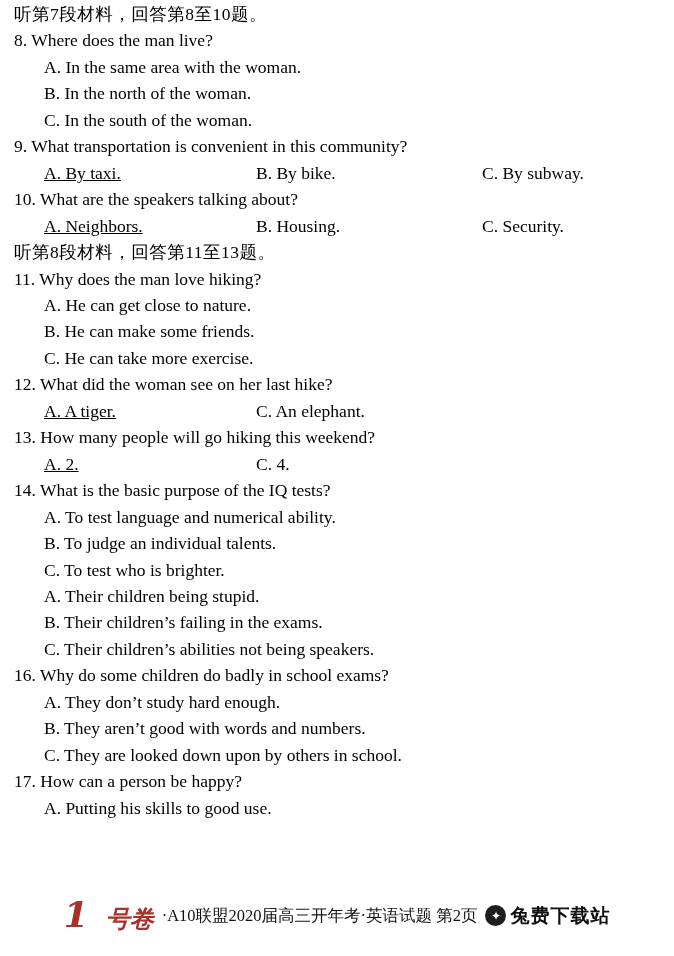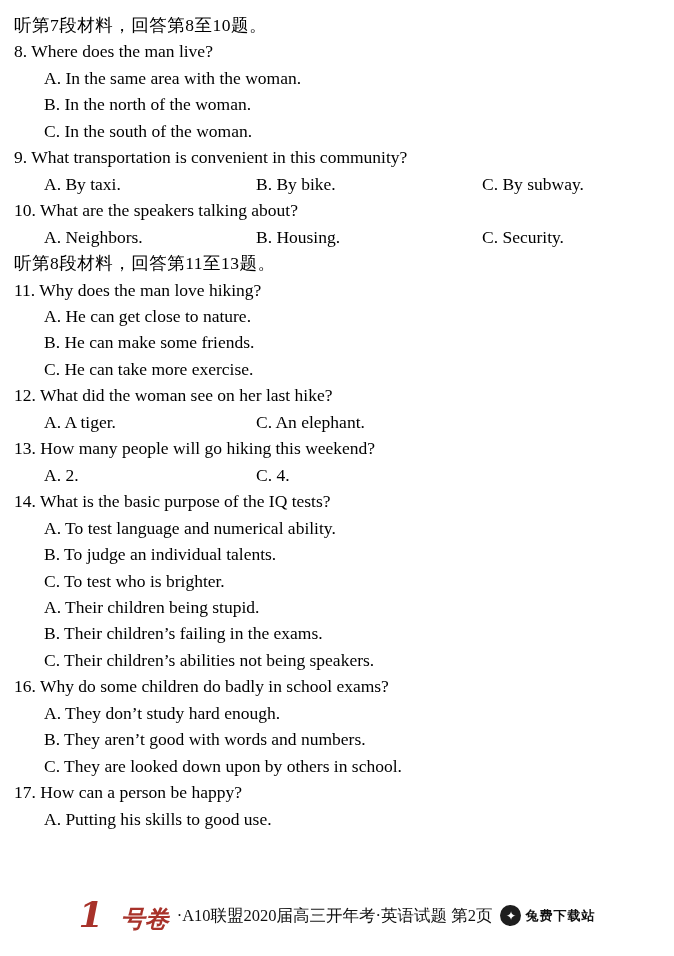--- a/index.html
+++ b/index.html
@@ -4,49 +4,49 @@
 <style>
   * { box-sizing: border-box; }
   html,body { margin:0; padding:0; }
   body {
     width: 674px; height: 956px;
     background: #ffffff; color: #000000;
     font-family: "Liberation Serif", "DejaVu Serif", serif;
     position: relative; overflow: hidden;
   }
   .content {
-    padding: 12px 6px 0 14px;
+    padding: 1px 6px 0 14px;
     font-size: 17.5px;
     line-height: 26.45px;
   }
   .line { white-space: nowrap; }
   .section-header { letter-spacing: .5px; }
   .option-stacked { padding-left: 30px; }
   .options-row { display: flex; padding-left: 30px; }
   .opt { display: inline-block; }
-  .opt-0 { width: 212px; }
+  .opt-0 { width: 212px; text-decoration: underline; }
   .opt-1 { width: 226px; }
   .opt-2 { flex: 1; }
   .footer {
     position: absolute; left: 0; right: 0; top: 896px;
     display: flex; align-items: center; justify-content: center;
     gap: 8px; font-size: 16.5px;
   }
   .logo { color: #a8322a; display: flex; align-items: baseline; font-style: italic; font-weight: bold; }
   .logo-big { font-size: 36px; line-height: 1; margin-right: 1px; font-family: "DejaVu Serif", serif; }
   .logo-small { font-size: 24px; margin-left: 16px; }
   .footer-text { color: #111; }
   .badge { display: flex; align-items: center; gap: 4px; }
   .badge-icon {
     width: 21px; height: 21px; border-radius: 50%;
     background: #1e1e1e; color: #fff;
     display: flex; align-items: center; justify-content: center;
     font-size: 12px; line-height: 1;
   }
-  .badge-text { color: #101010; font-weight: bold; font-size: 13px; letter-spacing: 1px; }
+  .badge-text { color: #101010; font-weight: bold; font-size: 19px; letter-spacing: 1px; }
 </style>
 </head>
 <body>
 
 <div class="content">
     <div class="line section-header">听第7段材料，回答第8至10题。</div>
     <div class="line question">8. Where does the man live?</div>
     <div class="line option-stacked">A. In the same area with the woman.</div>
     <div class="line option-stacked">B. In the north of the woman.</div>
     <div class="line option-stacked">C. In the south of the woman.</div>

